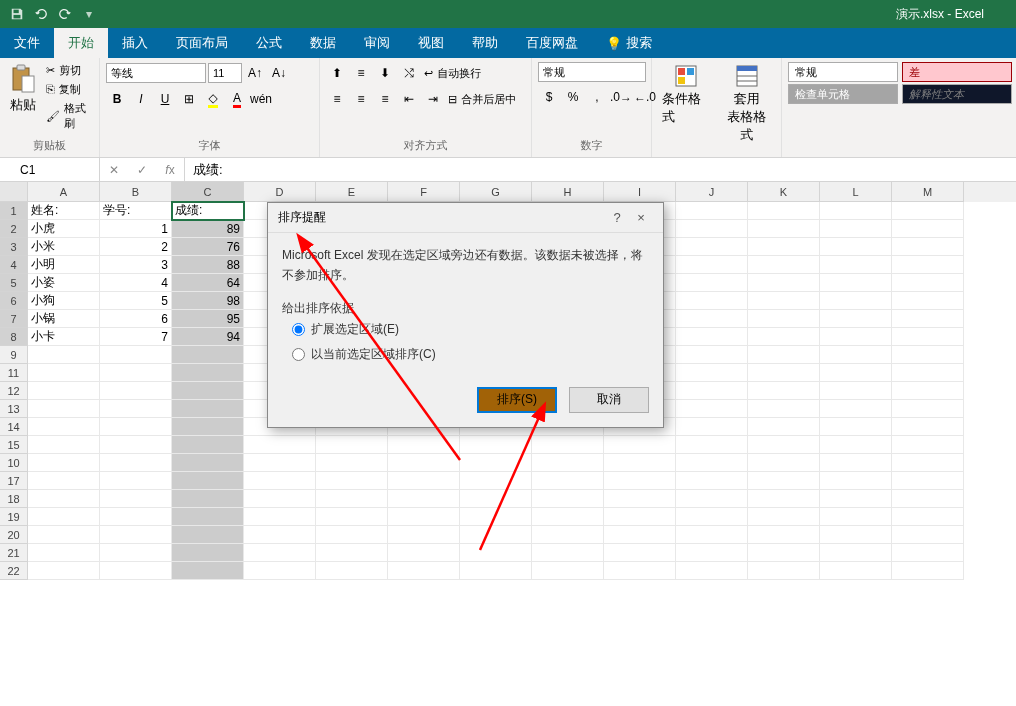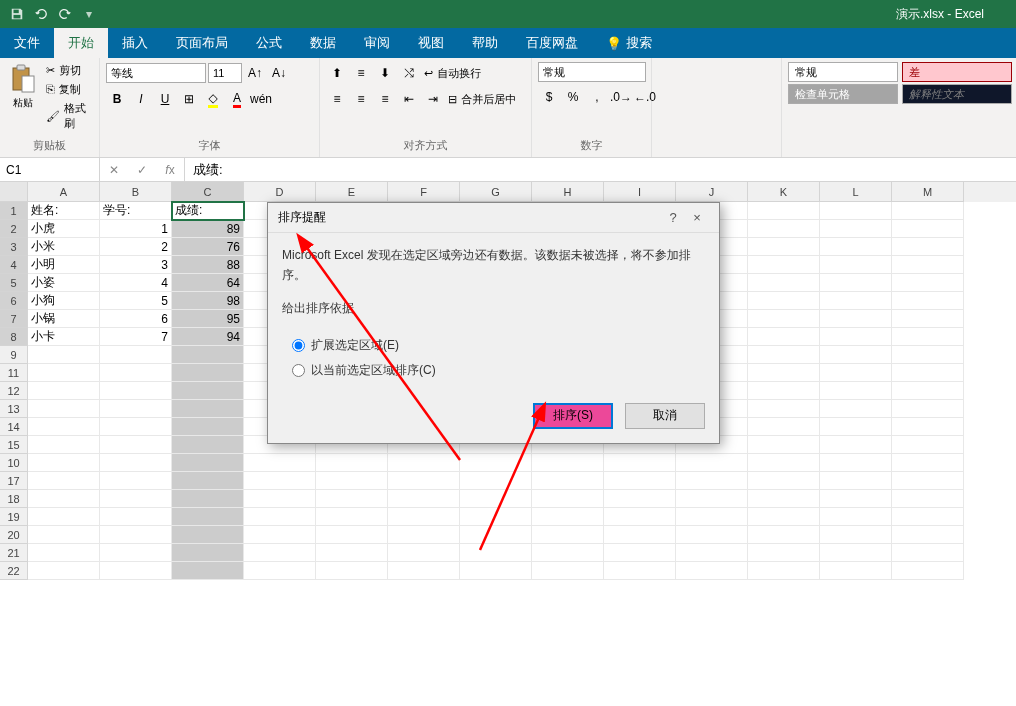--- a/index.html
+++ b/index.html
@@ -8,61 +8,61 @@
 .qat{display:flex;gap:2px;align-items:center}
 .qat-btn{width:22px;height:22px;display:flex;align-items:center;justify-content:center;opacity:.9}
 .title-text{position:absolute;left:50%;transform:translateX(-50%);width:100%;text-align:right;padding-right:32px;font-size:12px;color:#fff}
 .ribbon-tabs{height:30px;background:#0369a1;display:flex;align-items:stretch;color:#fff}
 .rtab{padding:0 14px;display:flex;align-items:center;cursor:pointer;font-size:13px}
 .rtab.active{background:#f3f2f1;color:#217346}
 .ribbon{height:100px;background:#f3f2f1;border-bottom:1px solid #d4d4d4;display:flex}
 .rgroup{border-right:1px solid #e1e1e1;padding:4px 6px;display:flex;flex-direction:column;justify-content:space-between}
 .rgroup-body{display:flex;gap:4px;align-items:flex-start;flex:1}
 .rgroup-label{text-align:center;font-size:11px;color:#666;padding-top:2px}
-.btn-lg{display:flex;flex-direction:column;align-items:center;padding:2px 4px;gap:2px;font-size:10px}
+.btn-lg{display:flex;flex-direction:column;align-items:center;padding:2px 4px;gap:2px;font-size:13px}
 .btn-sm{display:flex;align-items:center;gap:4px;font-size:11px;padding:1px 2px}
 .ico{display:inline-flex;align-items:center;justify-content:center}
 select,input.combo{border:1px solid #ababab;background:#fff;font-size:11px;height:20px;padding:0 4px}
 .font-row{display:flex;gap:2px;align-items:center;}
 .font-row2{display:flex;gap:2px;align-items:center}
 .iconbtn{width:22px;height:22px;display:flex;align-items:center;justify-content:center;border:1px solid transparent}
 .cell-styles{display:flex;flex-direction:column;gap:2px}
 .style-box{border:1px solid #ababab;background:#fff;width:110px;height:20px;font-size:11px;display:flex;align-items:center;padding:0 6px}
 .style-box.red{background:#ffc7ce;color:#9c0006;border-color:#9c0006}
 .style-box.gray{background:#0f172a;color:#7f7f7f}
 .formula-bar{height:24px;border-bottom:1px solid #d4d4d4;display:flex;align-items:stretch;background:#fff}
-.name-box{width:100px;border-right:1px solid #d4d4d4;display:flex;align-items:center;padding:0 6px;font-size:12px}
+.name-box{width:100px;border-right:1px solid #d4d4d4;display:flex;align-items:center;padding:0 20px;font-size:12px}
 .fb-btns{display:flex;align-items:center;border-right:1px solid #d4d4d4}
 .fb-btn{width:28px;display:flex;align-items:center;justify-content:center;color:#888}
 .fb-input{flex:1;padding:0 8px;display:flex;align-items:center;font-size:13px}
 .sheet{position:relative;background:#fff}
 .colhdrs{display:flex;height:20px;background:#f0f0f0}
 .corner{width:28px;border-right:1px solid #d4d4d4;border-bottom:1px solid #d4d4d4;background:#e6e6e6}
 .colhdr{width:72px;border-right:1px solid #d4d4d4;border-bottom:1px solid #d4d4d4;display:flex;align-items:center;justify-content:center;font-size:11px;color:#444;background:#f0f0f0}
 .colhdr.sel{background:#d2d2d2}
 .rows{}
 .row{display:flex;height:18px}
 .rowhdr{width:28px;border-right:1px solid #d4d4d4;border-bottom:1px solid #d4d4d4;background:#f0f0f0;display:flex;align-items:center;justify-content:center;font-size:11px;color:#444}
 .rowhdr.sel{background:#d2d2d2}
 .cell{width:72px;border-right:1px solid #e8e8e8;border-bottom:1px solid #e8e8e8;padding:0 3px;font-size:12px;display:flex;align-items:center;overflow:hidden}
 .cell.num{justify-content:flex-end}
 .cell.selcol{background:#cccccc}
 .cell.active{outline:2px solid #217346;outline-offset:-1px;background:#fff;z-index:5;position:relative}
-.dialog{position:absolute;left:267px;top:202px;width:453px;background:#f0f0f0;border:1px solid #888;box-shadow:3px 3px 12px rgba(0,0,0,.35);z-index:50}
+.dialog{position:absolute;left:267px;top:202px;width:397px;background:#f0f0f0;border:1px solid #888;box-shadow:3px 3px 12px rgba(0,0,0,.35);z-index:50}
 .dlg-title{height:30px;display:flex;align-items:center;padding:0 10px;font-size:12px;border-bottom:1px solid #ddd}
 .dlg-title .sp{flex:1}
 .dlg-close{width:24px;text-align:center;color:#555;font-size:13px}
 .dlg-body{padding:12px 14px;font-size:12px;color:#333}
 .dlg-msg{line-height:1.7;margin-bottom:14px}
-.dlg-sub{margin-bottom:16px}
+.dlg-sub{margin-bottom:0}
 .radio-row{display:flex;align-items:center;gap:6px;padding:4px 0 4px 10px}
 input[type=radio]{width:13px;height:13px}
 .dlg-btns{display:flex;justify-content:flex-end;gap:12px;padding:8px 14px 14px}
 .dlg-btn{width:80px;height:26px;border:1px solid #adadad;background:#e1e1e1;font-size:12px;display:flex;align-items:center;justify-content:center;cursor:pointer}
-.dlg-btn.primary{border:2px solid #0078d7;background:#ec4899}
+.dlg-btn.primary{border:2px solid #0078d7;background:#a16207}
 .arrow{position:absolute;z-index:60;pointer-events:none}
 </style>
 </head>
 <body>
 
 <div class="titlebar">
   <div class="qat">
     <span class="qat-btn">
         <svg width="14" height="14" viewBox="0 0 16 16">
           <path fill="#fff" d="M2 2h10l2 2v10H2z" opacity=".9"></path>
@@ -193,20 +193,45 @@
         <span class="iconbtn">%</span>
         <span class="iconbtn">,</span>
         <span class="iconbtn">.0→</span>
         <span class="iconbtn">←.0</span>
       </div>
     </div>
     <div class="rgroup-label">数字</div>
   </div>
 
   <div class="rgroup" style="width:130px">
+    <div class="rgroup-body">
+      <div class="btn-lg">
+        <span class="ico">
+            <svg width="24" height="24">
+              <rect x="2" y="2" width="20" height="20" fill="#fff" stroke="#666"></rect>
+              <rect x="4" y="4" width="7" height="7" fill="#e74c3c"></rect>
+              <rect x="13" y="4" width="7" height="7" fill="#3498db"></rect>
+              <rect x="4" y="13" width="7" height="7" fill="#f1c40f"></rect>
+            </svg>
+          </span>
+        <span>条件格式</span>
+      </div>
+      <div class="btn-lg">
+        <span class="ico">
+            <svg width="24" height="24">
+              <rect x="2" y="2" width="20" height="20" fill="#fff" stroke="#666"></rect>
+              <rect x="2" y="2" width="20" height="5" fill="#4472c4"></rect>
+              <line x1="2" y1="12" x2="22" y2="12" stroke="#666"></line>
+              <line x1="2" y1="17" x2="22" y2="17" stroke="#666"></line>
+            </svg>
+          </span>
+        <span style="white-space:pre-line;text-align:center">套用
+表格格式</span>
+      </div>
+    </div>
     <div class="rgroup-label"></div>
   </div>
 
   <div class="rgroup" style="width:200px;border-right:none">
     <div class="rgroup-body">
       <div class="cell-styles">
         <div class="style-box">常规</div>
         <div class="style-box" style="background:#a5a5a5;color:#fff">检查单元格</div>
       </div>
       <div class="cell-styles">

